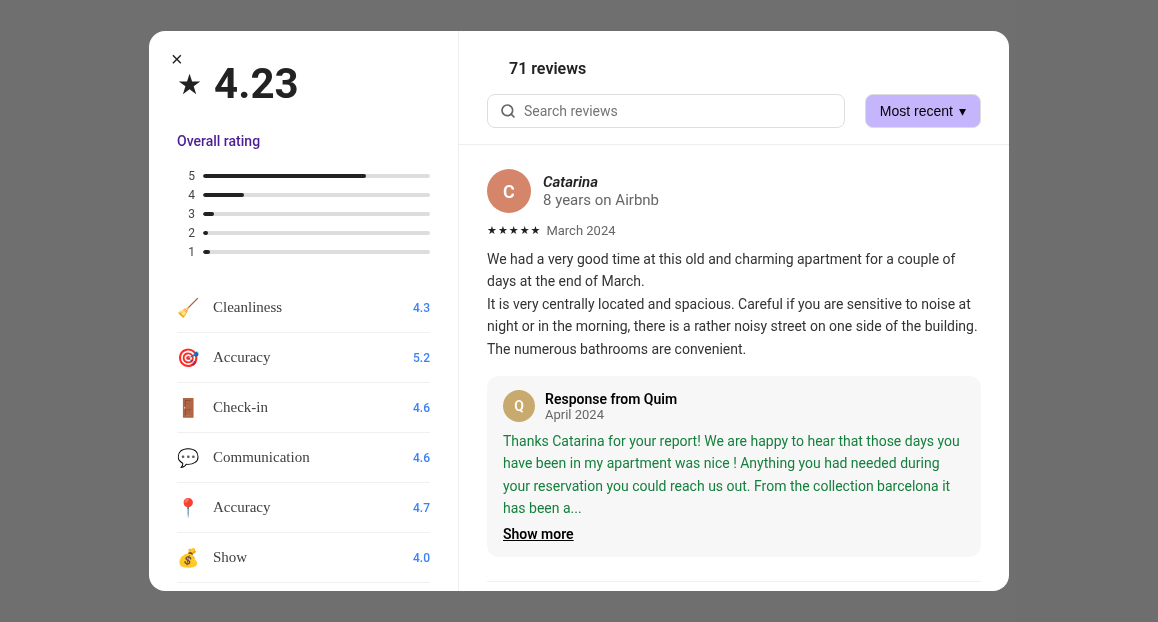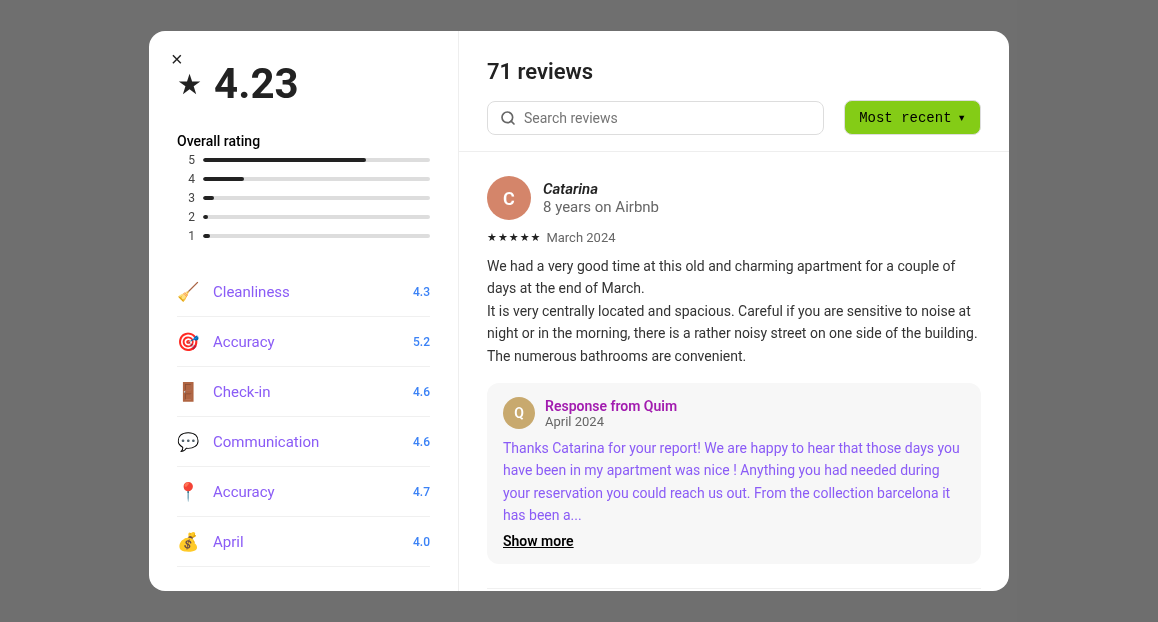--- a/index.html
+++ b/index.html
@@ -77,22 +77,22 @@
 
     .rating-number {
       font-size: 42px;
       font-weight: 700;
       color: #222;
       line-height: 1;
     }
 
     .overall-label {
       font-size: 14px;
-      color: #000000;
-      margin-bottom: 4px;
+      color: #4c1d95;
+      margin-bottom: 20px;
       font-weight: 500;
     }
 
     
     .bar-row {
       display: flex;
       align-items: center;
       gap: 8px;
       margin-bottom: 5px;
     }
@@ -132,22 +132,23 @@
       align-items: center;
       gap: 12px;
     }
     .metric-icon {
       font-size: 18px;
       width: 24px;
       text-align: center;
     }
     .metric-name {
       font-size: 15px;
-      color: #8b5cf6;
+      color: #404040;
       font-weight: 400;
+      font-family: Liberation Serif, serif;
     }
     .metric-value {
       font-size: 12px;
       font-weight: 500;
       color: #3b82f6;
     }
 
     
     .right-panel {
       flex: 1;
@@ -156,36 +157,37 @@
       overflow: hidden;
     }
 
     .reviews-header {
       padding: 28px 28px 16px 28px;
       border-bottom: 1px solid #eee;
       flex-shrink: 0;
     }
 
     .reviews-title {
-      font-size: 22px;
+      font-size: 16px;
       font-weight: 600;
       margin-bottom: 16px;
+      margin-left: 22px;
     }
 
     .sort-button {
-      background: #84cc16;
+      background: #c4b5fd;
       border: 1px solid #ddd;
       border-radius: 8px;
       padding: 8px 14px;
       font-size: 14px;
       cursor: pointer;
       display: flex;
       align-items: center;
       gap: 6px;
-      font-family: Liberation Mono, monospace;
+      font-family: Liberation Sans, sans-serif;
     }
 
     .search-box {
       display: flex;
       align-items: center;
       border: 1px solid #ddd;
       border-radius: 8px;
       padding: 8px 12px;
       gap: 8px;
       flex: 1;
@@ -296,30 +298,30 @@
       justify-content: center;
       font-size: 14px;
       font-weight: 600;
       color: #fff;
       flex-shrink: 0;
     }
 
     .host-name {
       font-size: 14px;
       font-weight: 600;
-      color: #a21caf;
+      color: #000000;
     }
     .host-date {
       font-size: 13px;
       color: #666;
     }
 
     .host-response-text {
       font-size: 14px;
-      color: #8b5cf6;
+      color: #15803d;
       line-height: 1.6;
     }
 
     .show-more {
       background: none;
       border: none;
       cursor: pointer;
       color: #000000;
       font-size: 14px;
       font-weight: 600;
@@ -432,21 +434,21 @@
       <div class="metric-left">
         <span class="metric-icon">📍</span>
         <span class="metric-name">Accuracy</span>
       </div>
       <span class="metric-value">4.7</span>
     </div>
 
     <div class="metric-row">
       <div class="metric-left">
         <span class="metric-icon">💰</span>
-        <span class="metric-name">April</span>
+        <span class="metric-name">Show</span>
       </div>
       <span class="metric-value">4.0</span>
     </div>
   </div>
 
       </div>
 
       <div class="right-panel">
 
         <div class="reviews-header">

